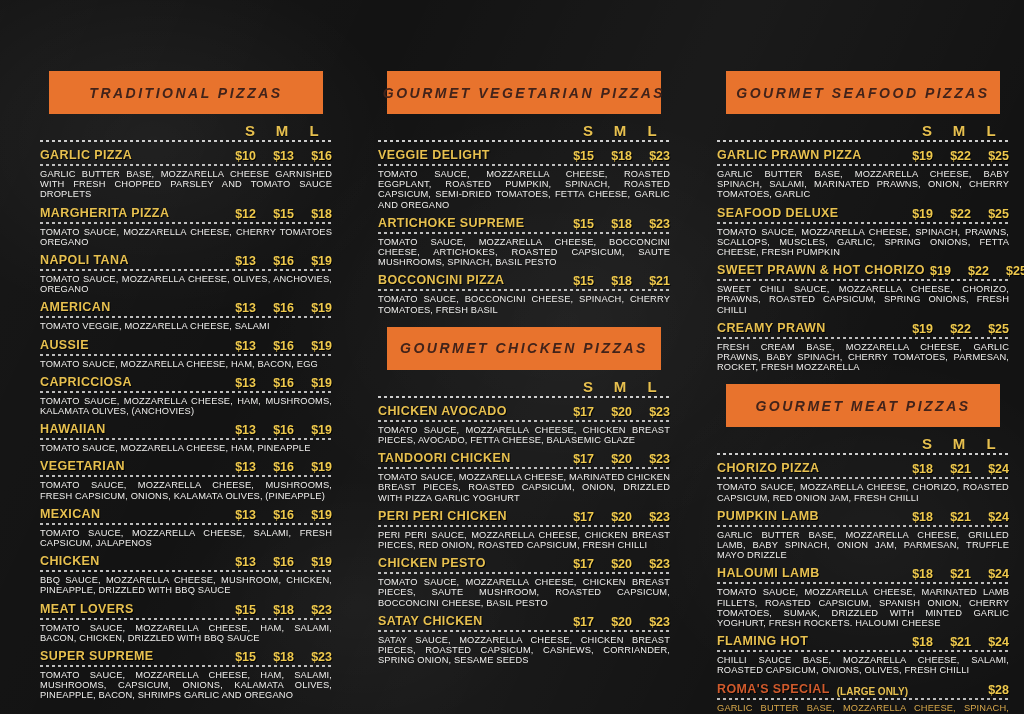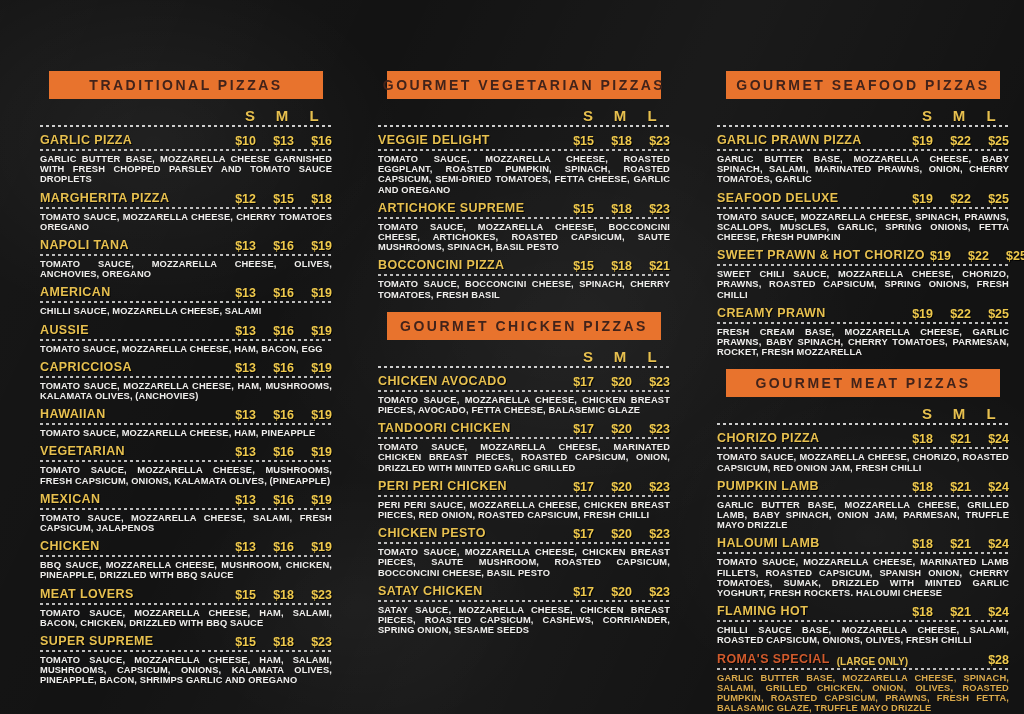--- a/index.html
+++ b/index.html
@@ -17,22 +17,22 @@
       radial-gradient(380px 300px at 85% 75%, rgba(255,255,255,0.045), transparent 60%),
       radial-gradient(300px 220px at 35% 85%, rgba(255,255,255,0.03), transparent 60%),
       linear-gradient(115deg, rgba(255,255,255,0.02) 0%, transparent 30%, rgba(255,255,255,0.03) 55%, transparent 80%);
   }
   .col{position:absolute;top:71px;width:292px}
   .col:nth-child(1){left:40px}
   .col:nth-child(2){left:378px}
   .col:nth-child(3){left:717px}
 
   .banner{
-    background:#E8732D;height:28px;margin:0 9px;
-    display:flex;align-items:center;justify-content:center;
+    background:#E8732D;height:43px;margin:0 9px;
+    display:flex;align-items:center;justify-content:center;font-style:italic;
   }
   .banner + .banner, .section + .section .banner{margin-top:12px}
   .banner-label{
     color:#42231A;font-weight:bold;font-size:14px;letter-spacing:2.5px;white-space:nowrap;
   }
   .size-header{display:flex;justify-content:flex-end;margin-top:8px;padding-right:2px}
   .size-letter{
     width:32px;text-align:center;color:#E7C04F;font-weight:bold;font-size:15px;
     text-shadow:0 1px 0 rgba(0,0,0,.6);
   }
@@ -51,21 +51,21 @@
   .item-note{color:#E7C04F;font-weight:bold;font-size:10px;margin-left:7px;white-space:nowrap}
   .flex-spacer{flex:1}
   .prices{display:flex;gap:12px}
   .price{
     min-width:26px;text-align:right;color:#EFC94C;font-weight:bold;font-size:12.5px;
     text-shadow:1px 1px 0 rgba(0,0,0,.8);white-space:nowrap;
   }
   .item .rule{margin-top:1px;height:2px;
     background:repeating-linear-gradient(90deg, rgba(230,230,230,.8) 0 3px, transparent 3px 6px);}
   .desc{
-    color:#EFEEEC;font-weight:bold;font-size:9.3px;line-height:10.2px;
+    color:#EFEEEC;font-weight:normal;font-size:9.3px;line-height:10.2px;
     letter-spacing:.15px;text-align:justify;margin-top:3px;
   }
   .item.special .item-name{color:#D05A2C}
   .item.special .desc{color:#D9A94B}
 </style>
 </head>
 <body>
 
 <div class="page" id="menu-page">
     <div class="col">
@@ -122,21 +122,21 @@
           <div class="item-row">
             <span class="item-name">AMERICAN</span>
             <span class="flex-spacer"></span>
             <span class="prices">
               <span class="price">$13</span>
               <span class="price">$16</span>
               <span class="price">$19</span>
             </span>
           </div>
           <div class="rule"></div>
-          <div class="desc">CHILLI SAUCE, MOZZARELLA CHEESE, SALAMI</div>
+          <div class="desc">TOMATO VEGGIE, MOZZARELLA CHEESE, SALAMI</div>
         </div>
         <div class="item">
           <div class="item-row">
             <span class="item-name">AUSSIE</span>
             <span class="flex-spacer"></span>
             <span class="prices">
               <span class="price">$13</span>
               <span class="price">$16</span>
               <span class="price">$19</span>
             </span>
@@ -315,21 +315,21 @@
           <div class="item-row">
             <span class="item-name">TANDOORI CHICKEN</span>
             <span class="flex-spacer"></span>
             <span class="prices">
               <span class="price">$17</span>
               <span class="price">$20</span>
               <span class="price">$23</span>
             </span>
           </div>
           <div class="rule"></div>
-          <div class="desc">TOMATO SAUCE, MOZZARELLA CHEESE, MARINATED CHICKEN BREAST PIECES, ROASTED CAPSICUM, ONION, DRIZZLED WITH MINTED GARLIC GRILLED</div>
+          <div class="desc">TOMATO SAUCE, MOZZARELLA CHEESE, MARINATED CHICKEN BREAST PIECES, ROASTED CAPSICUM, ONION, DRIZZLED WITH PIZZA GARLIC YOGHURT</div>
         </div>
         <div class="item">
           <div class="item-row">
             <span class="item-name">PERI PERI CHICKEN</span>
             <span class="flex-spacer"></span>
             <span class="prices">
               <span class="price">$17</span>
               <span class="price">$20</span>
               <span class="price">$23</span>
             </span>

